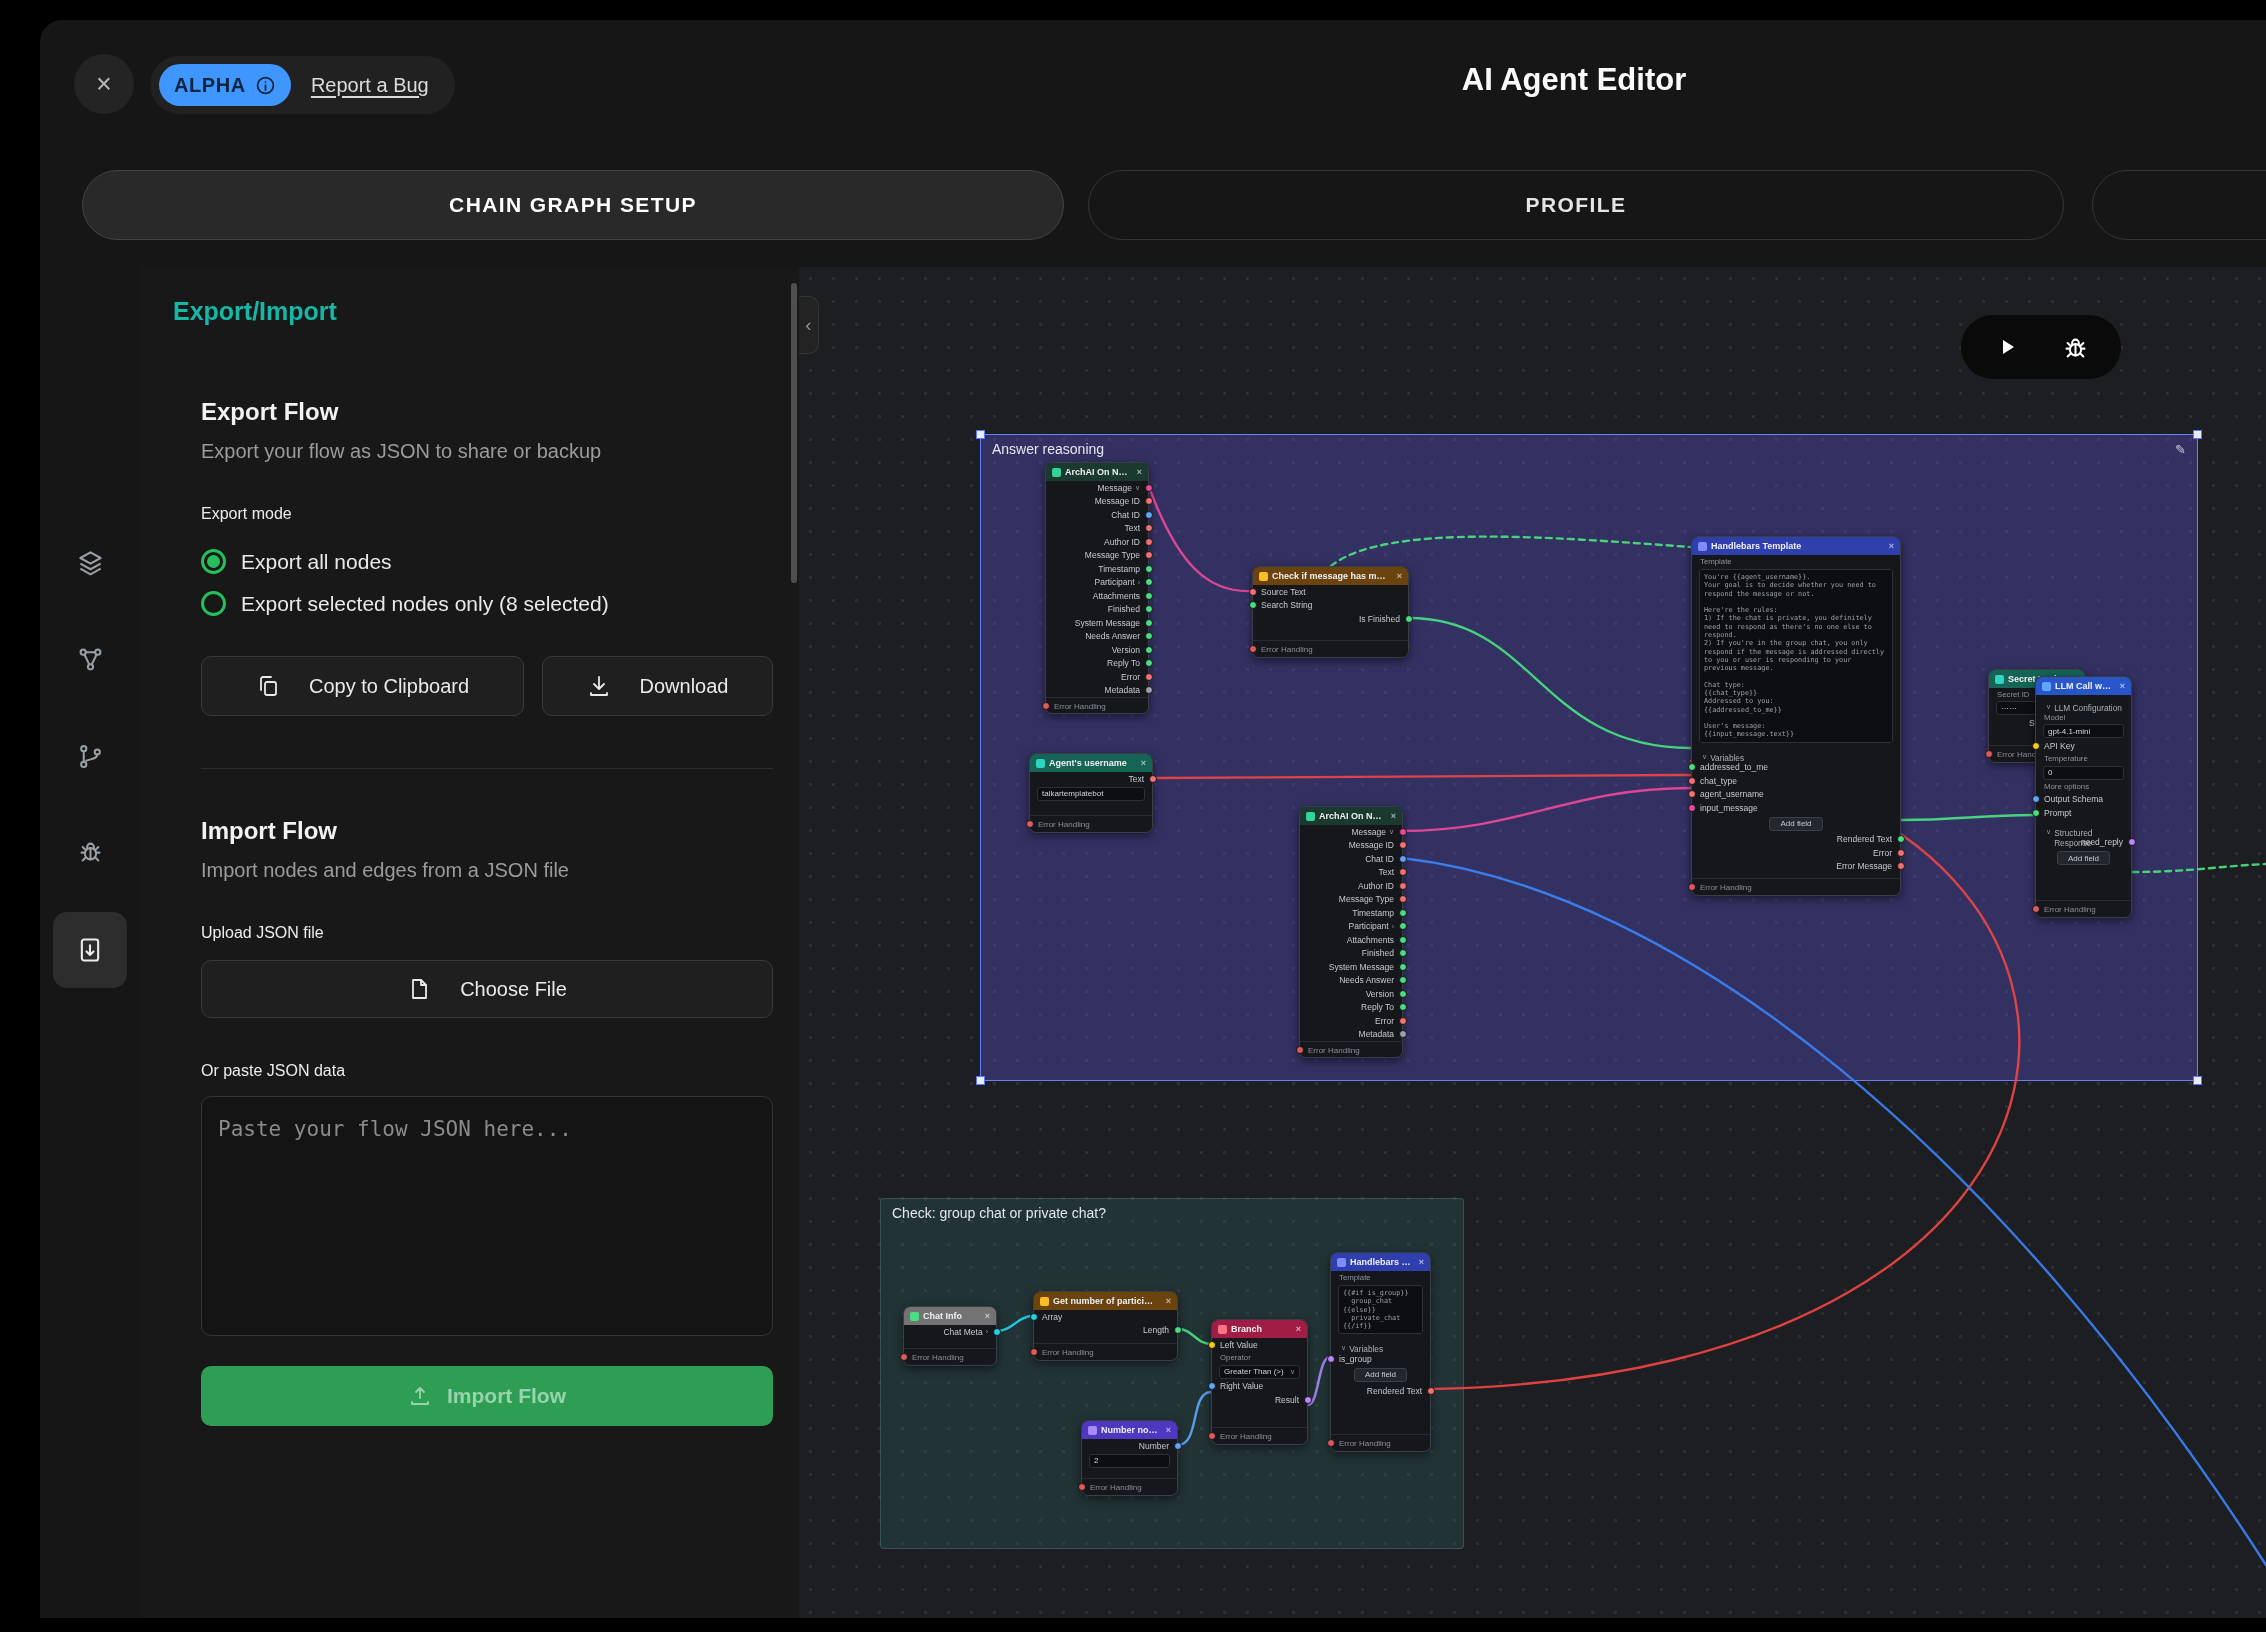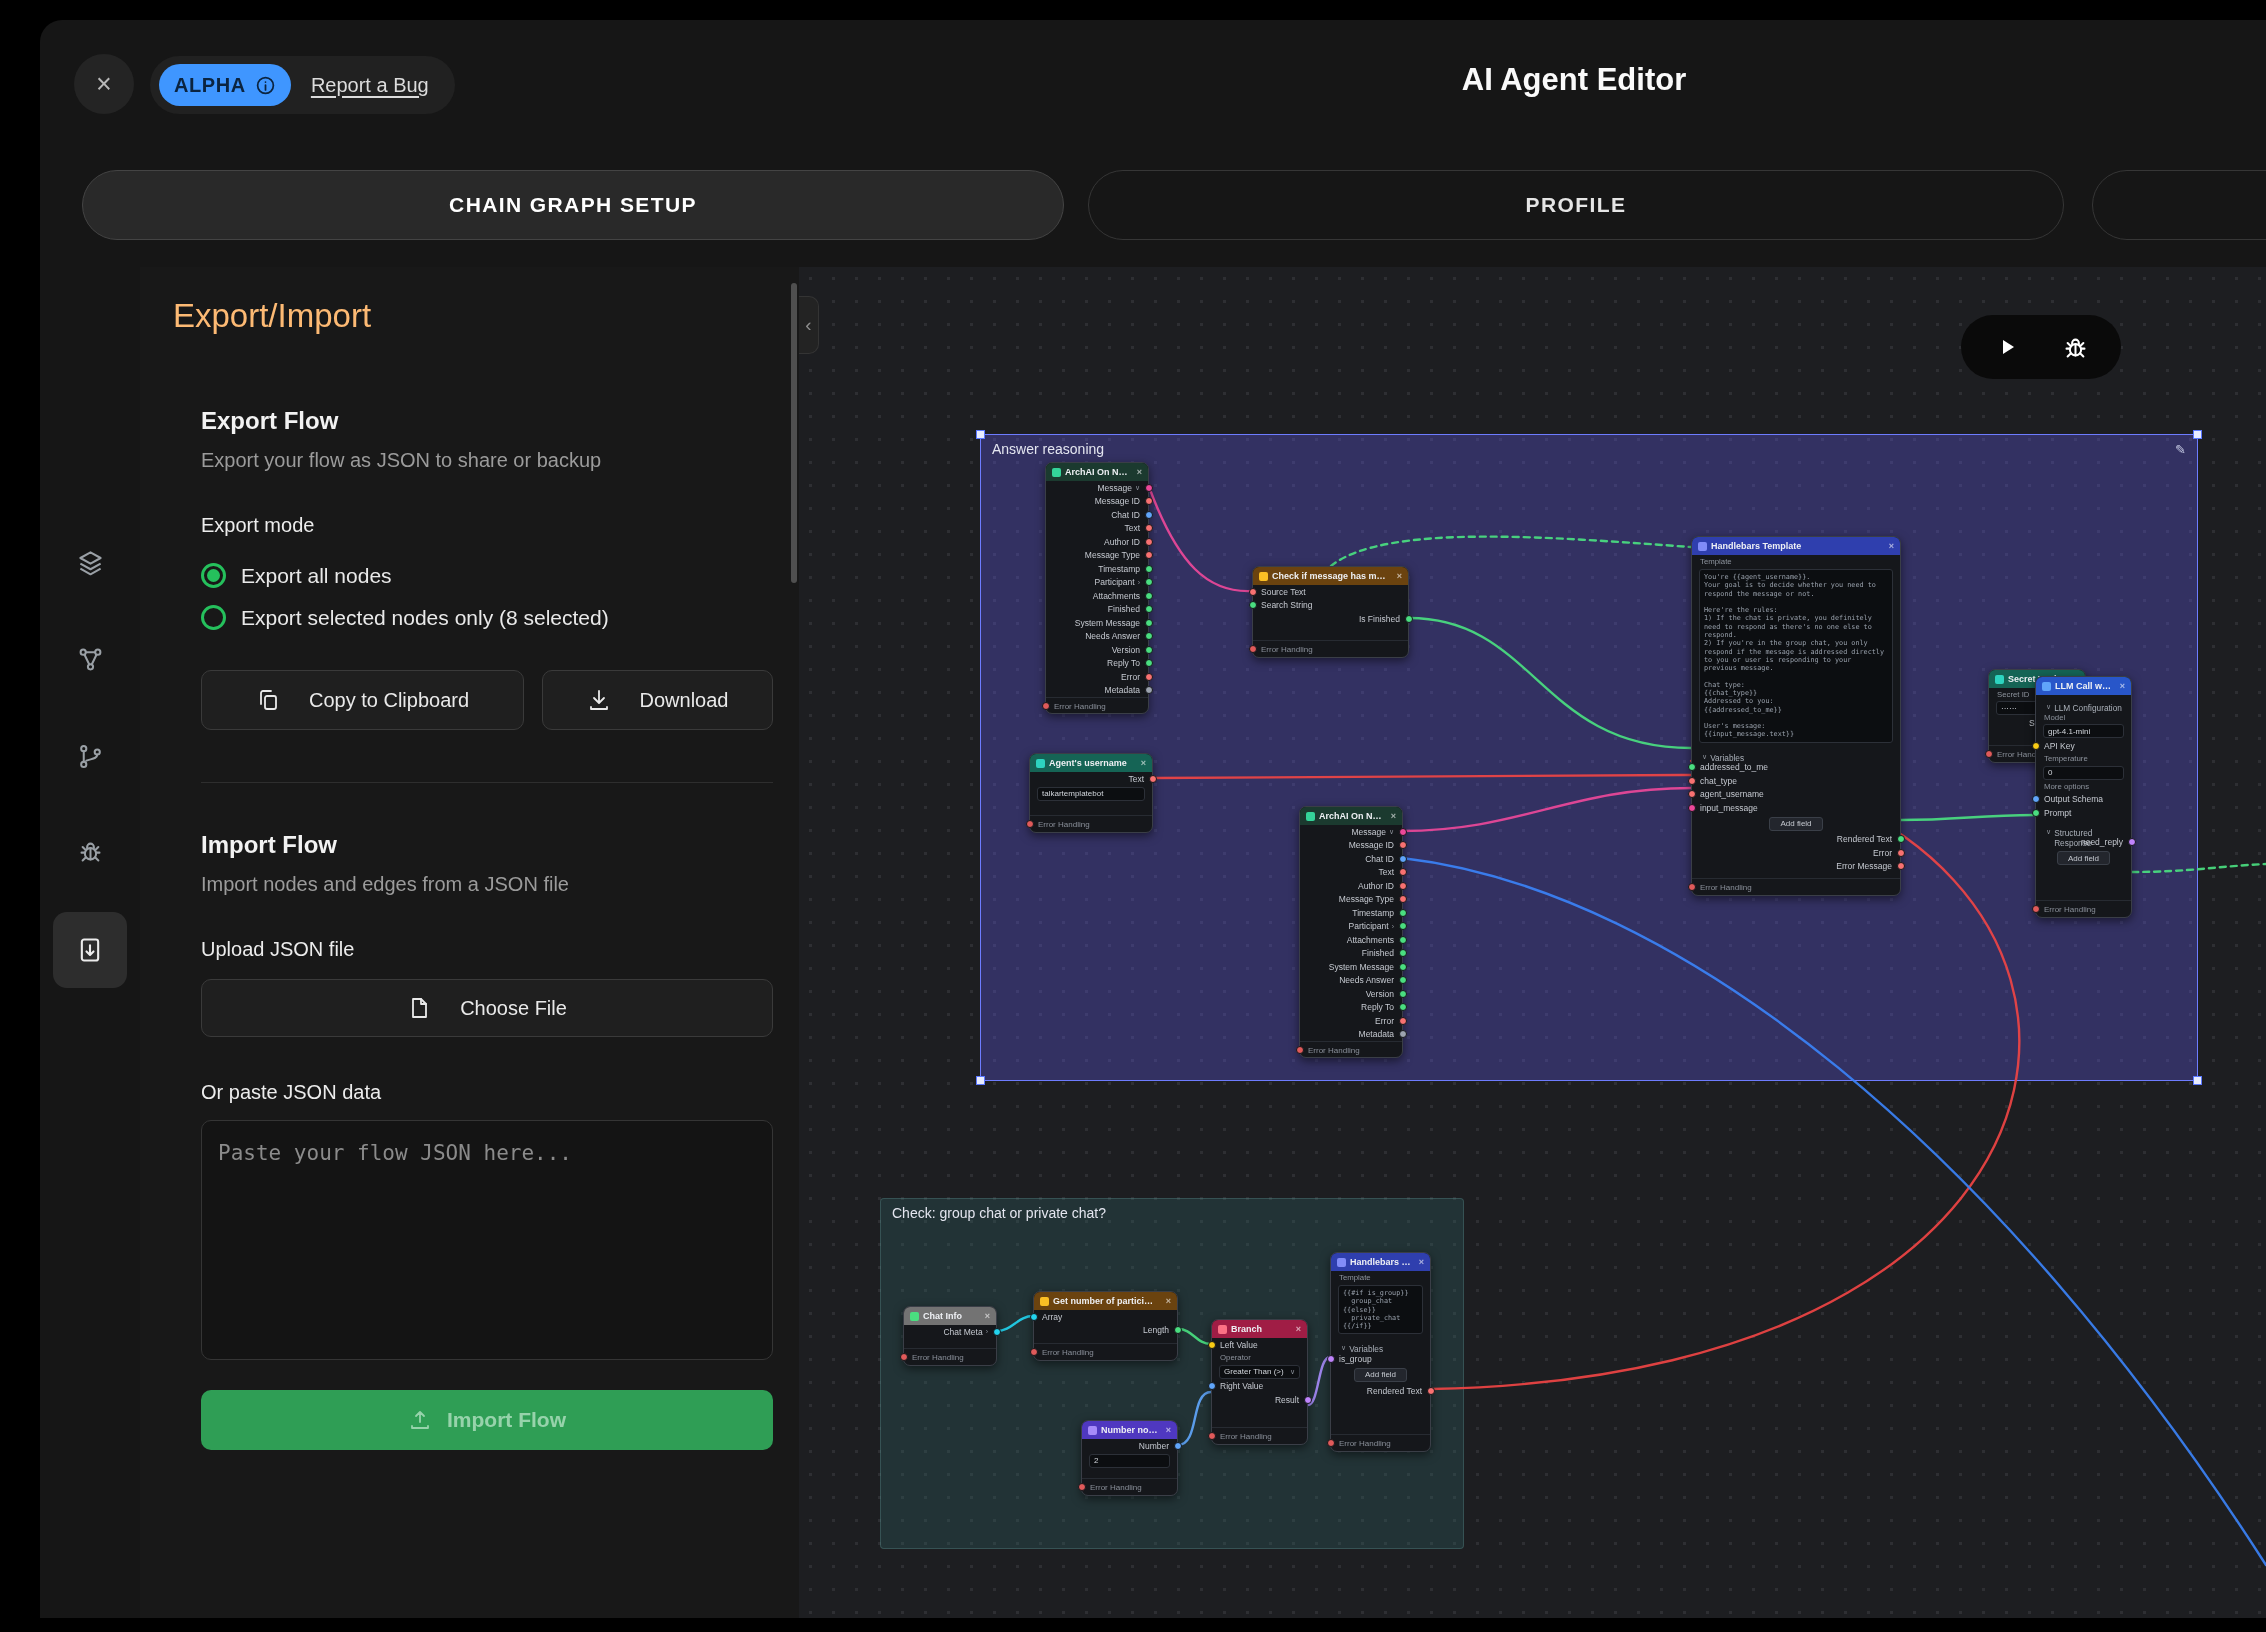--- a/index.html
+++ b/index.html
@@ -27,27 +27,27 @@
   .tab3{left:2052px;width:360px}
 
   
   .rail{position:absolute;left:0;top:247px;width:100px;bottom:0;background:#161616;z-index:11}
   .rail-btn{position:absolute;left:18px;width:64px;height:64px;border-radius:14px;display:flex;align-items:center;
     justify-content:center;color:#9aa0a6;cursor:pointer}
   .rail-btn.active{left:13px;width:74px;height:76px;background:#2d2d2d;color:#ececec}
 
   
   .panel{position:absolute;left:100px;top:247px;width:659px;bottom:0;background:#181818;z-index:10;overflow:hidden}
-  .panel h1{margin:30px 0 0 33px;font-size:33px;font-weight:400;color:#fdba74}
+  .panel h1{margin:30px 0 0 33px;font-size:25px;font-weight:700;color:#14b8a6}
   .pbody{margin:0 26px 0 61px}
   .panel h2{font-size:24px;font-weight:600;color:#f2f2f2;margin:0}
   .h2a{margin-top:72px !important}
   .h2b{margin-top:48px !important}
   .pdesc{margin:14px 0 0;font-size:20px;color:#9b9b9b}
-  .plabel{font-size:20px;color:#ececec}
+  .plabel{font-size:16px;color:#ececec}
   .plabel-mode{margin-top:42px}
   .plabel-upload{margin-top:42px}
   .plabel-paste{margin-top:44px}
   .radio-row{display:flex;align-items:center;gap:15px;cursor:pointer}
   .radio1{margin-top:26px}.radio2{margin-top:17px}
   .radio{width:25px;height:25px;border:3px solid #25c05c;border-radius:50%;position:relative;flex:none}
   .radio.sel::after{content:"";position:absolute;inset:3px;border-radius:50%;background:#25c05c}
   .radio-label{font-size:21px;color:#e9e9e9}
   .btn-row{margin-top:40px;display:flex;gap:18px}
   .dark-btn{display:flex;align-items:center;justify-content:center;gap:29px;height:60px;background:#1f1f1f;

